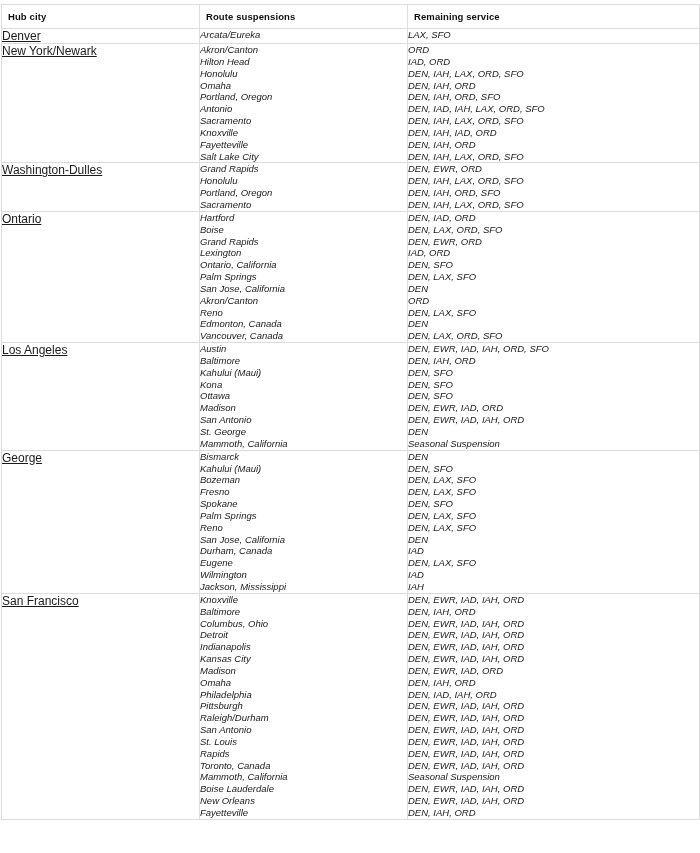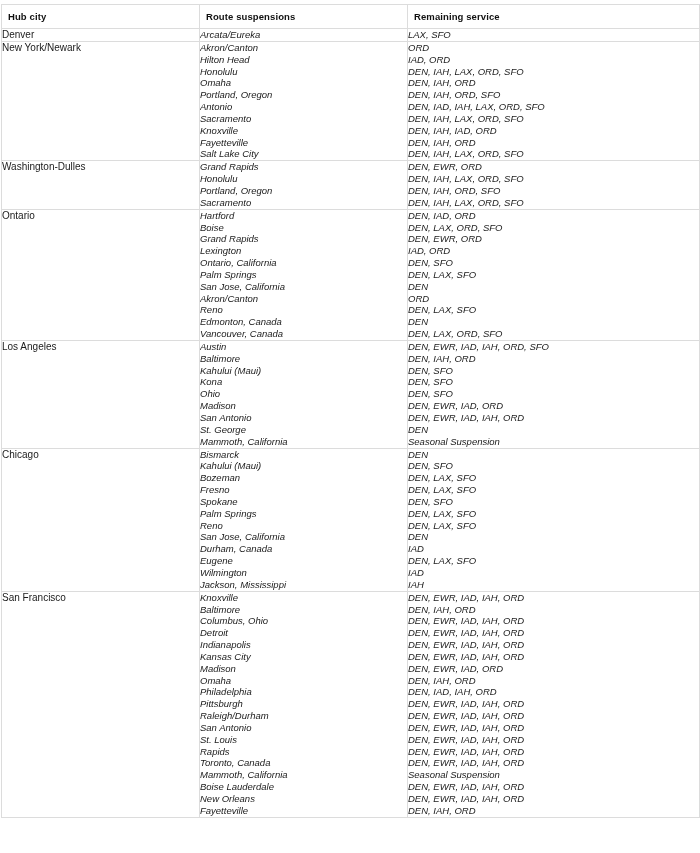--- a/index.html
+++ b/index.html
@@ -39,23 +39,24 @@
     padding: 6px 6px 6px 6px;
     color: #111111;
     letter-spacing: 0.1px;
   }
   col.c-hub { width: 198px; }
   col.c-routes { width: 208px; }
   col.c-service { width: 292px; }
 
   td.hub-cell {
     padding: 6px 6px 6px 6px;
-    font-size: 10px;
+    font-size: 12px;
     color: #1a1a1a;
     white-space: nowrap;
+    text-decoration: underline;
   }
   td.list-cell {
     padding: 4px 6px 5px 6px;
     font-style: italic;
   }
   .line {
     font-size: 9.5px;
     line-height: 11.85px;
     color: #1a1a1a;
     white-space: nowrap;
@@ -161,40 +162,40 @@
             <div class="line">DEN, LAX, ORD, SFO</div>
           </td>
         </tr>
         <tr>
           <td class="hub-cell">Los Angeles</td>
           <td class="list-cell">
             <div class="line">Austin</div>
             <div class="line">Baltimore</div>
             <div class="line">Kahului (Maui)</div>
             <div class="line">Kona</div>
-            <div class="line">Ohio</div>
+            <div class="line">Ottawa</div>
             <div class="line">Madison</div>
             <div class="line">San Antonio</div>
             <div class="line">St. George</div>
             <div class="line">Mammoth, California</div>
           </td>
           <td class="list-cell">
             <div class="line">DEN, EWR, IAD, IAH, ORD, SFO</div>
             <div class="line">DEN, IAH, ORD</div>
             <div class="line">DEN, SFO</div>
             <div class="line">DEN, SFO</div>
             <div class="line">DEN, SFO</div>
             <div class="line">DEN, EWR, IAD, ORD</div>
             <div class="line">DEN, EWR, IAD, IAH, ORD</div>
             <div class="line">DEN</div>
             <div class="line">Seasonal Suspension</div>
           </td>
         </tr>
         <tr>
-          <td class="hub-cell">Chicago</td>
+          <td class="hub-cell">George</td>
           <td class="list-cell">
             <div class="line">Bismarck</div>
             <div class="line">Kahului (Maui)</div>
             <div class="line">Bozeman</div>
             <div class="line">Fresno</div>
             <div class="line">Spokane</div>
             <div class="line">Palm Springs</div>
             <div class="line">Reno</div>
             <div class="line">San Jose, California</div>
             <div class="line">Durham, Canada</div>

